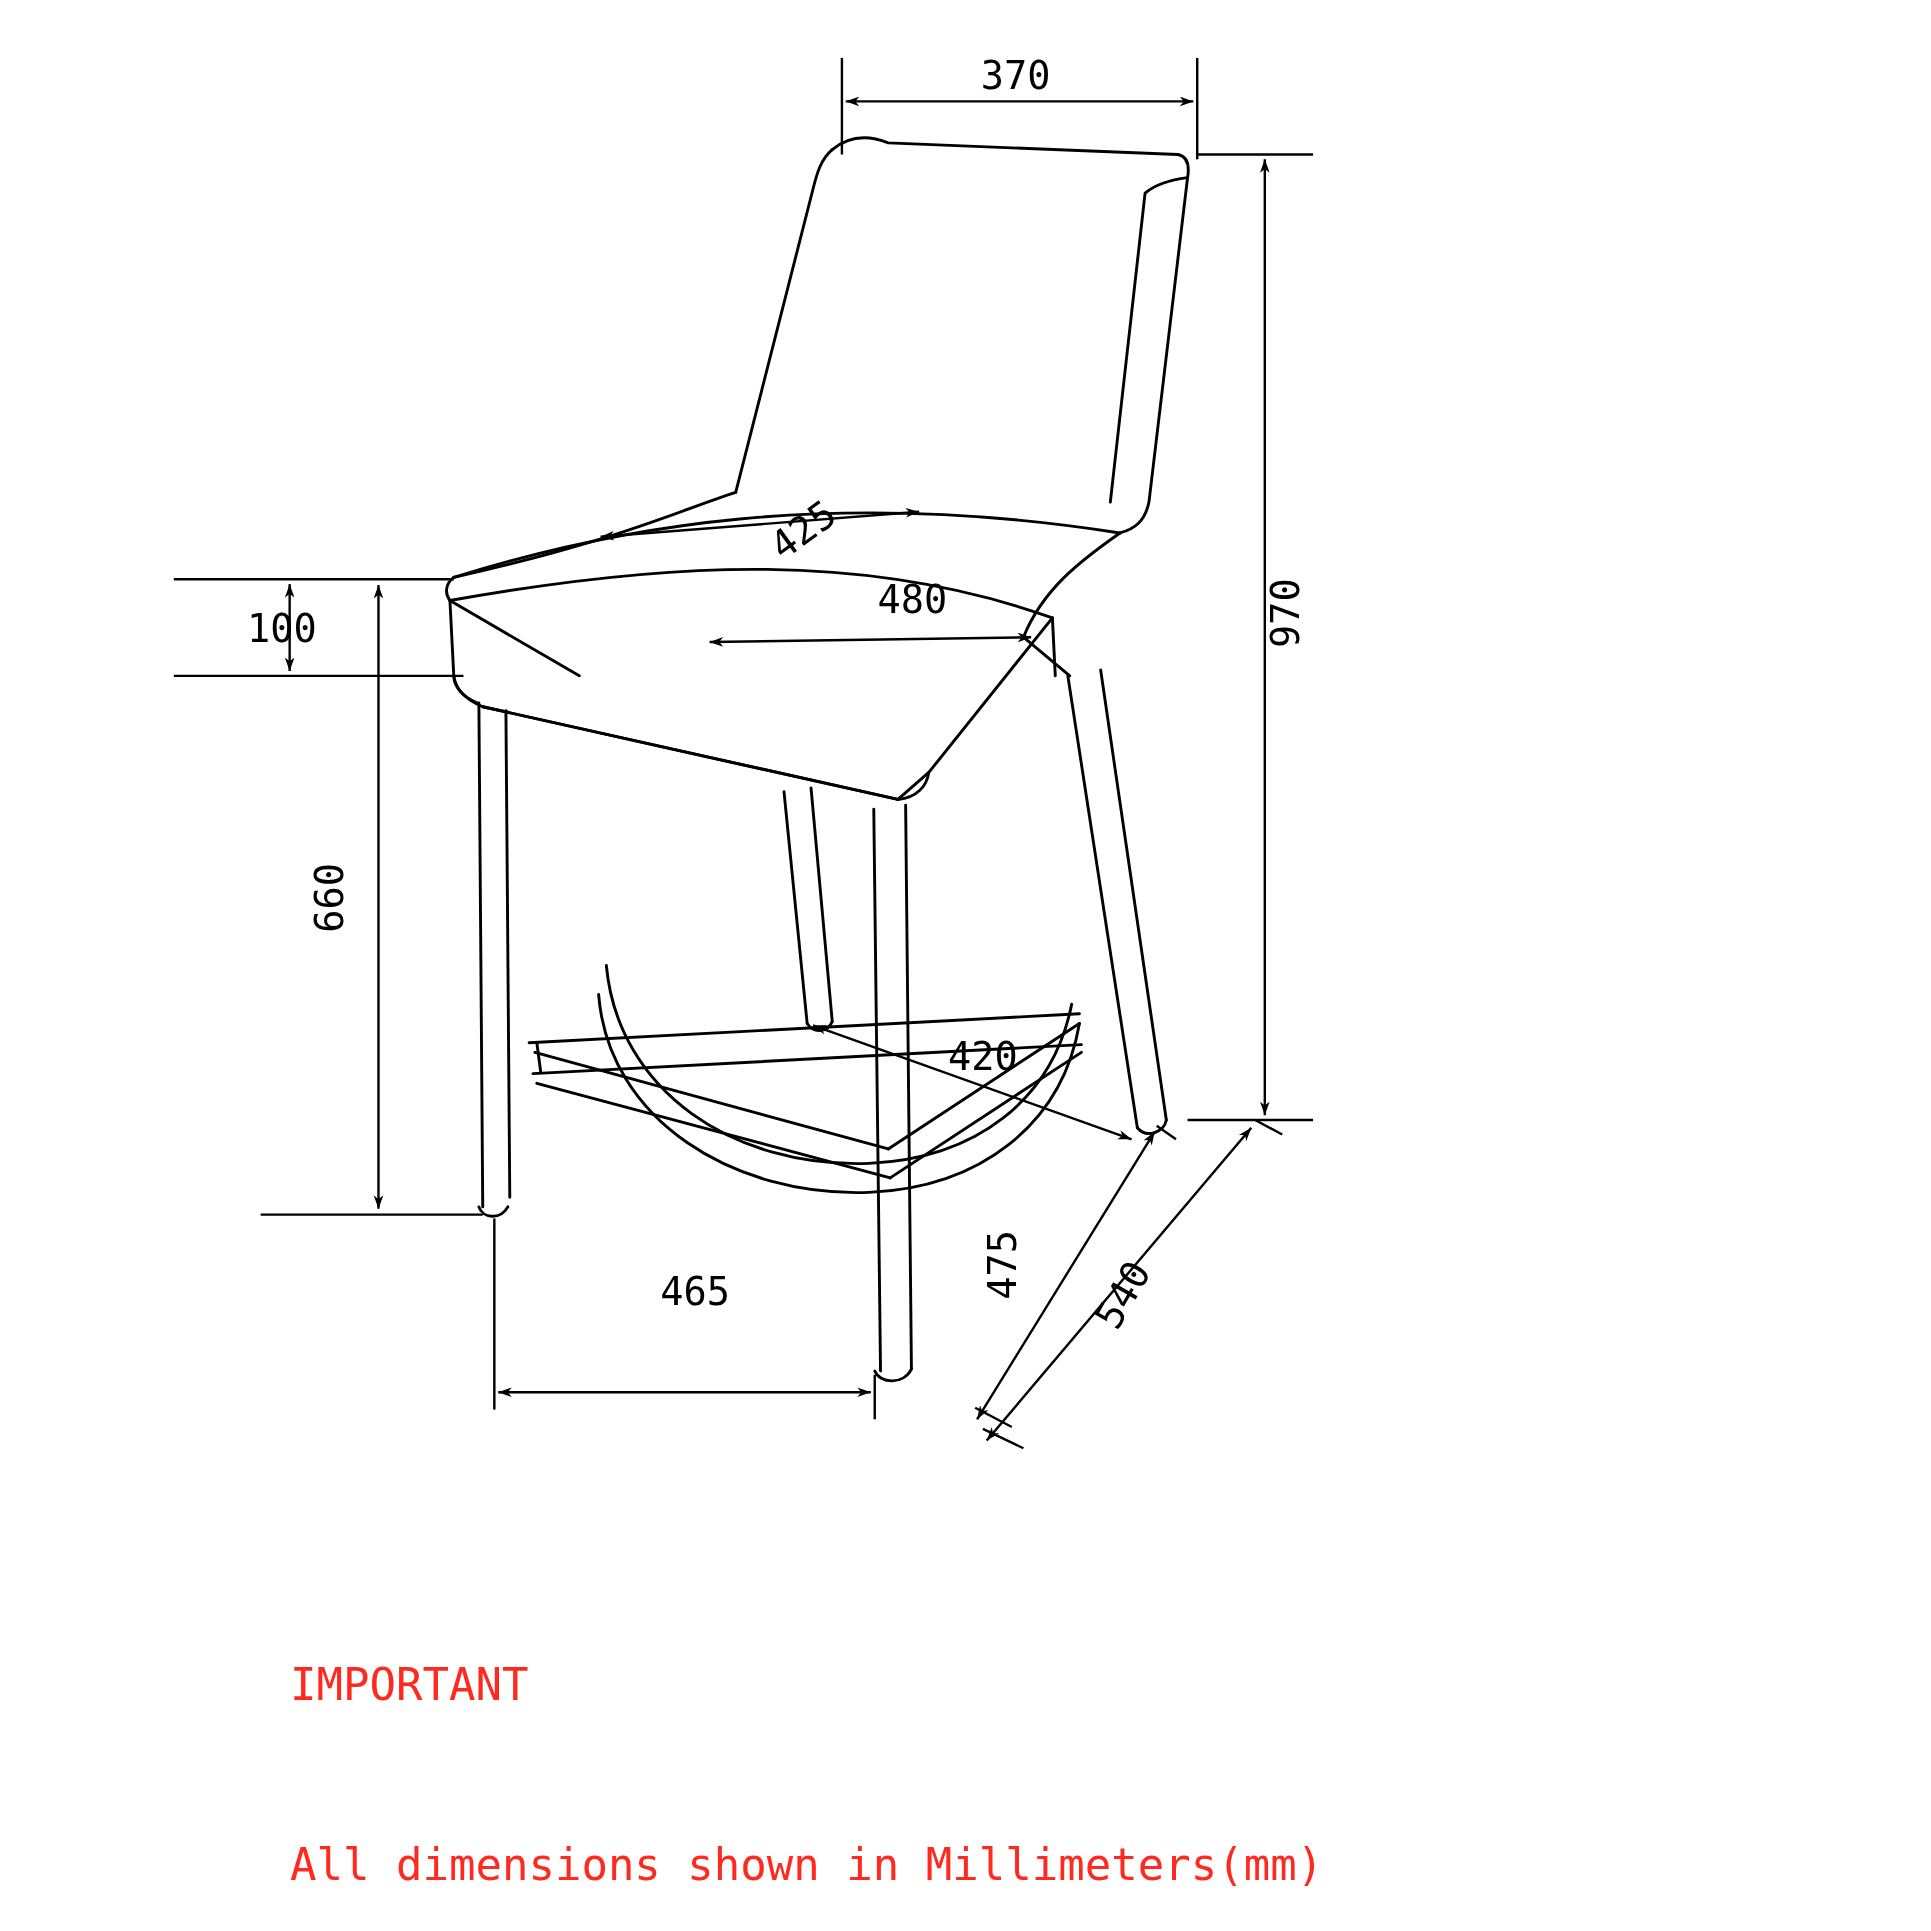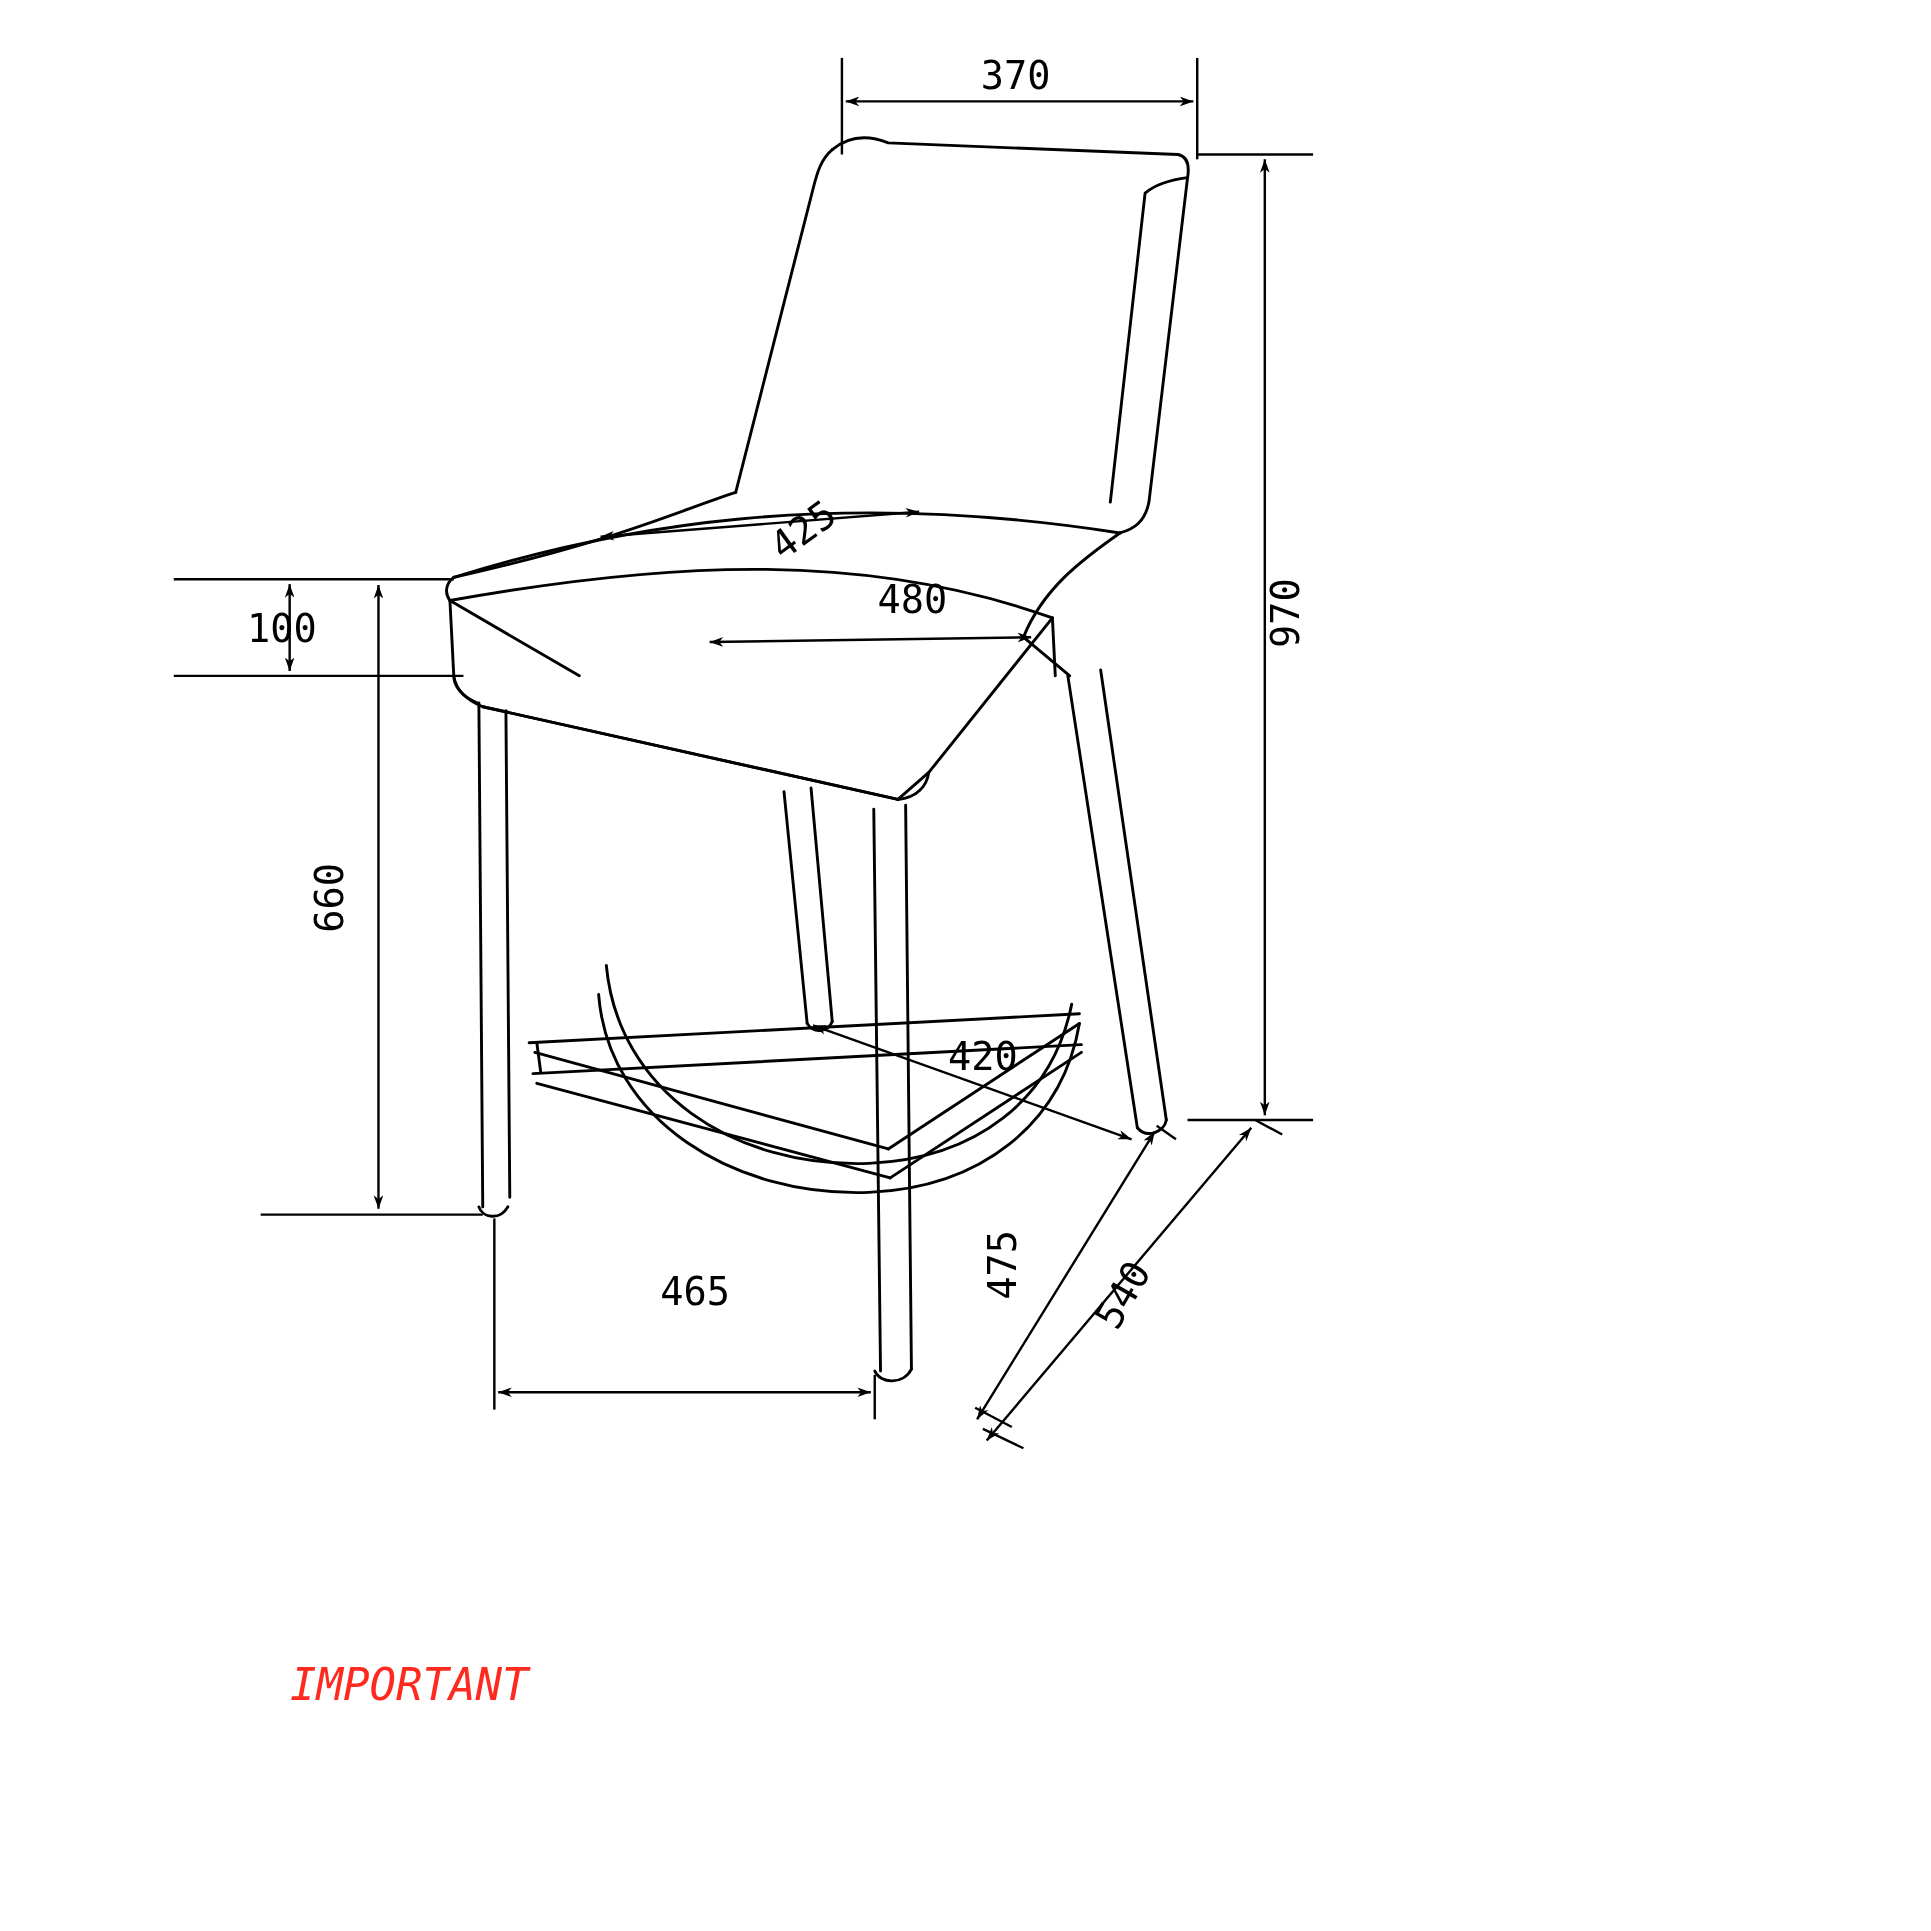--- a/index.html
+++ b/index.html
@@ -3,21 +3,21 @@
 <meta charset="utf-8">
 <style>
   html,body{margin:0;padding:0;background:#ffffff;}
   body{width:1931px;height:1931px;position:relative;overflow:hidden;
        font-family:"DejaVu Sans Mono","Liberation Mono",monospace;color:#000;}
   #drawing{position:absolute;left:0;top:0;width:1931px;height:1931px;}
   .dimtext{font-family:"DejaVu Sans Mono","Liberation Mono",monospace;font-size:40px;fill:#000;}
   .notes{position:absolute;left:290px;top:1535px;width:1448px;
          color:#ff2a1f;font-family:"DejaVu Sans Mono","Liberation Mono",monospace;
          font-size:44px;line-height:60px;white-space:pre;}
-  .notes div{white-space:pre;font-style:italic;}
+  .notes div{white-space:pre;}
 </style>
 </head>
 <body>
 
 <svg id="drawing" viewBox="0 0 2000 2000">
   <defs>
     <marker id="arw" markerWidth="16" markerHeight="16" refX="14" refY="5" orient="auto" markerUnits="userSpaceOnUse">
       <path d="M0,0 L14,5 L0,10 L4,5 Z" fill="#000"></path>
     </marker>
     <marker id="arwS" markerWidth="16" markerHeight="16" refX="0" refY="5" orient="auto" markerUnits="userSpaceOnUse">
@@ -116,17 +116,18 @@
     <text class="dimtext" x="945" y="635" text-anchor="middle">480</text>
     <text class="dimtext" x="1018" y="1108" text-anchor="middle">420</text>
     <text class="dimtext" x="720" y="1352" text-anchor="middle">465</text>
     <text class="dimtext" x="1052" y="1310" text-anchor="middle" transform="rotate(-90 1052 1310)">475</text>
     <text class="dimtext" x="1175" y="1348" text-anchor="middle" transform="rotate(-60 1175 1348)">540</text>
   </g>
 </svg>
 
 <div class="notes">
   <div>IMPORTANT</div>
+  <div>All dimensions shown in Millimeters(mm)</div>
   
   
   
 </div>
 
 
 </body></html>

